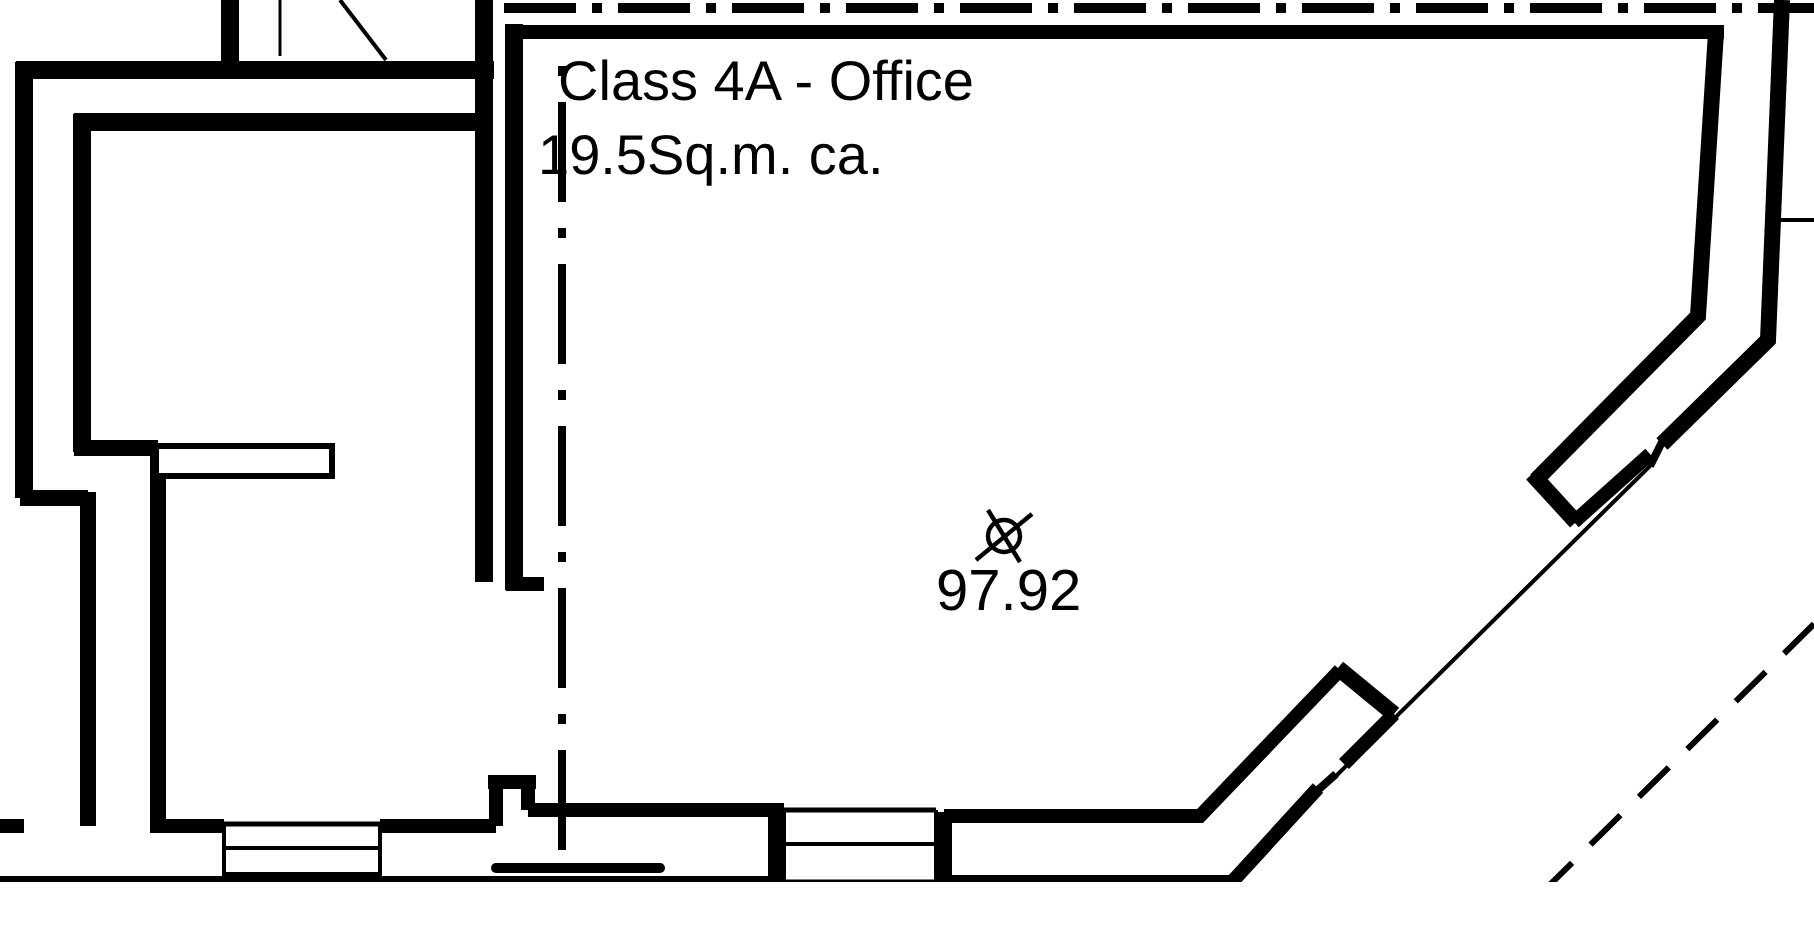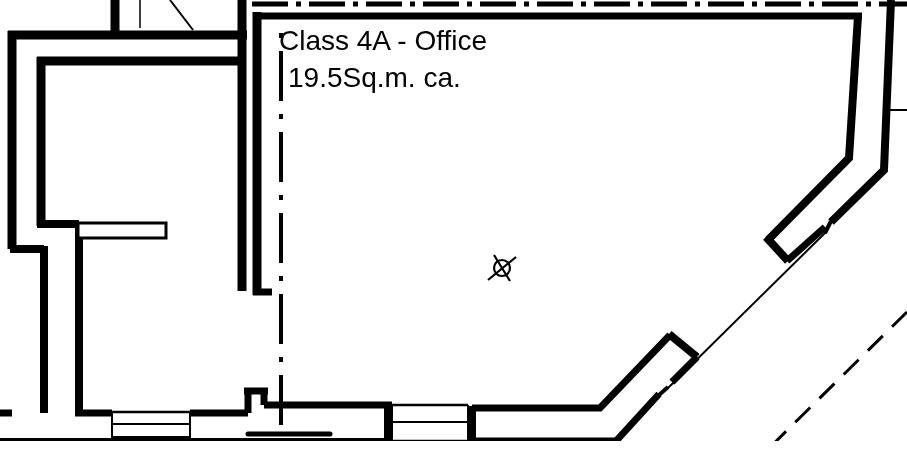--- a/index.html
+++ b/index.html
@@ -13,21 +13,21 @@
     padding-left:16px;
   }
   .plan svg{position:absolute;left:0;top:0;}
   .label{
     position:absolute;
     color:#000;
     font-family:"Liberation Sans", sans-serif;
     white-space:pre-line;
   }
   .office-label{left:279px;top:24px;font-size:28px;line-height:34px;}
-  .office-area{left:288px;top:61px;font-size:28px;line-height:34px;}
+  .office-area{left:269px;top:61px;font-size:28px;line-height:34px;}
   .wc-label{left:54px;top:62px;font-size:28px;line-height:37px;}
   .benchmark-value{left:468px;top:280px;font-size:29px;line-height:32px;}
 </style>
 </head>
 <body>
 
 <div class="plan">
 
   <svg width="907" height="467" viewBox="0 0 907 467" fill="none" stroke="#000">
 
@@ -121,14 +121,15 @@
       <path d="M488,280 L516,257"></path>
       <path d="M494,255 L510,281"></path>
     </g>
   </svg>
 
   <div class="label office-label">Class 4A - Office</div>
 
   <div class="label office-area">19.5Sq.m. ca.</div>
 
 
+  <div class="label benchmark-value">97.92</div>
 
 </div>
 
 </body></html>

